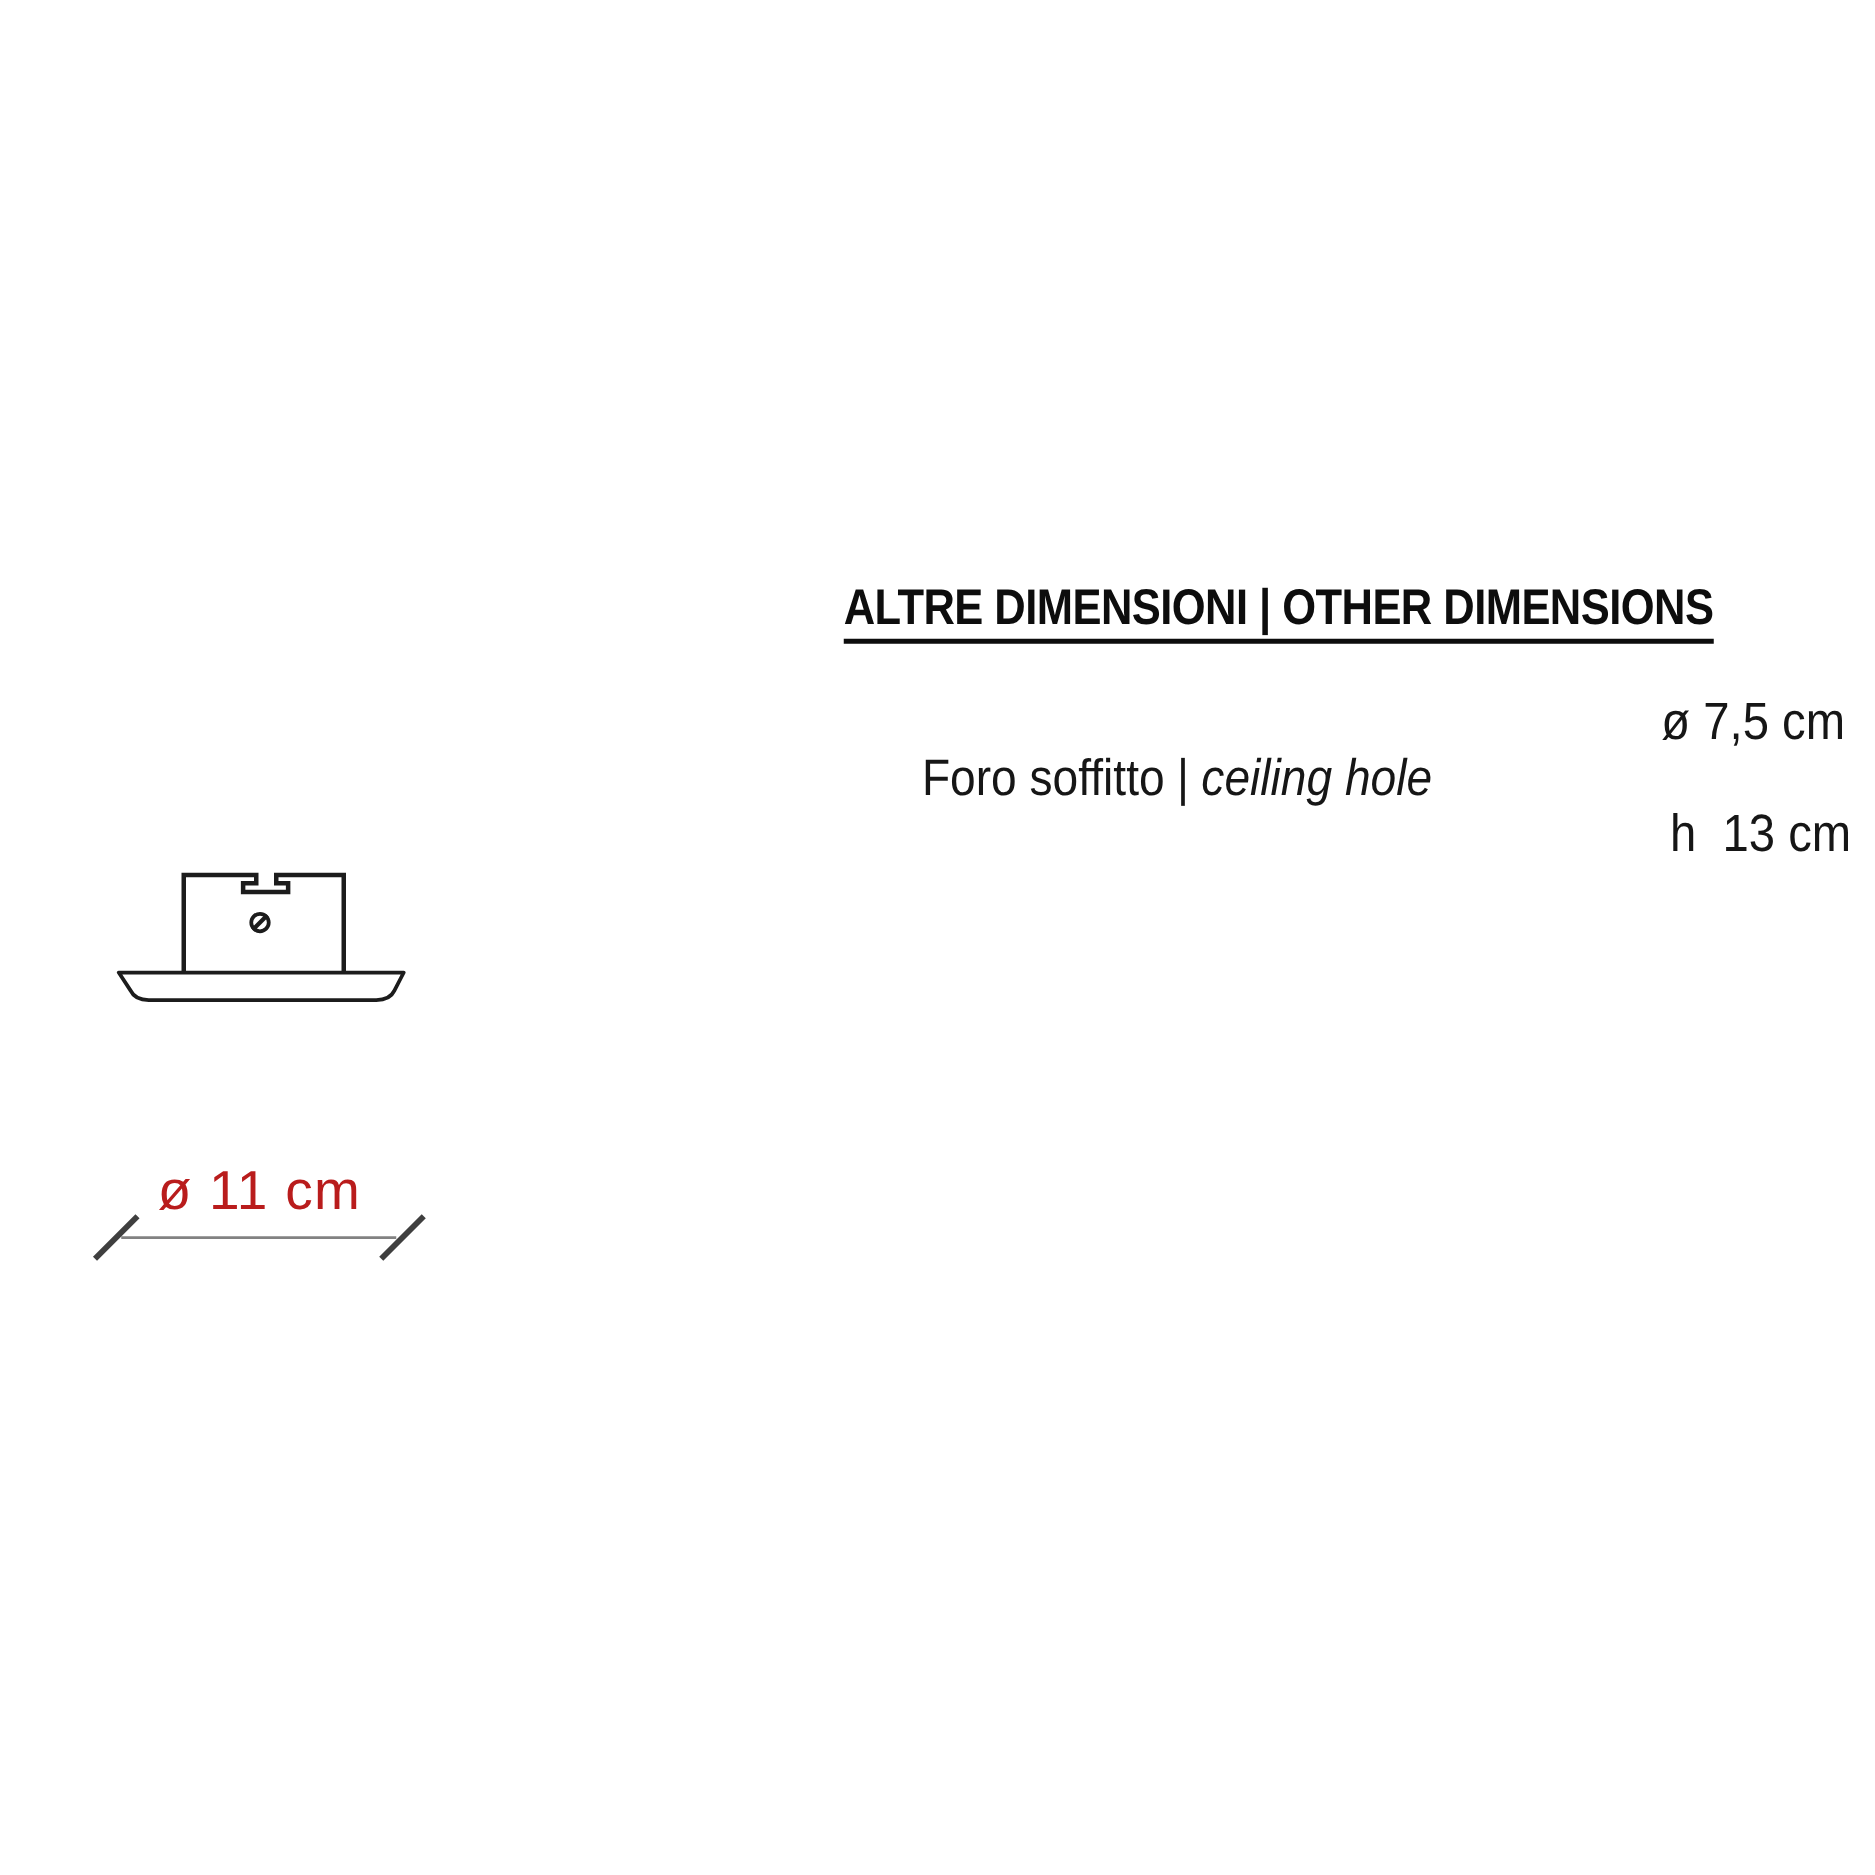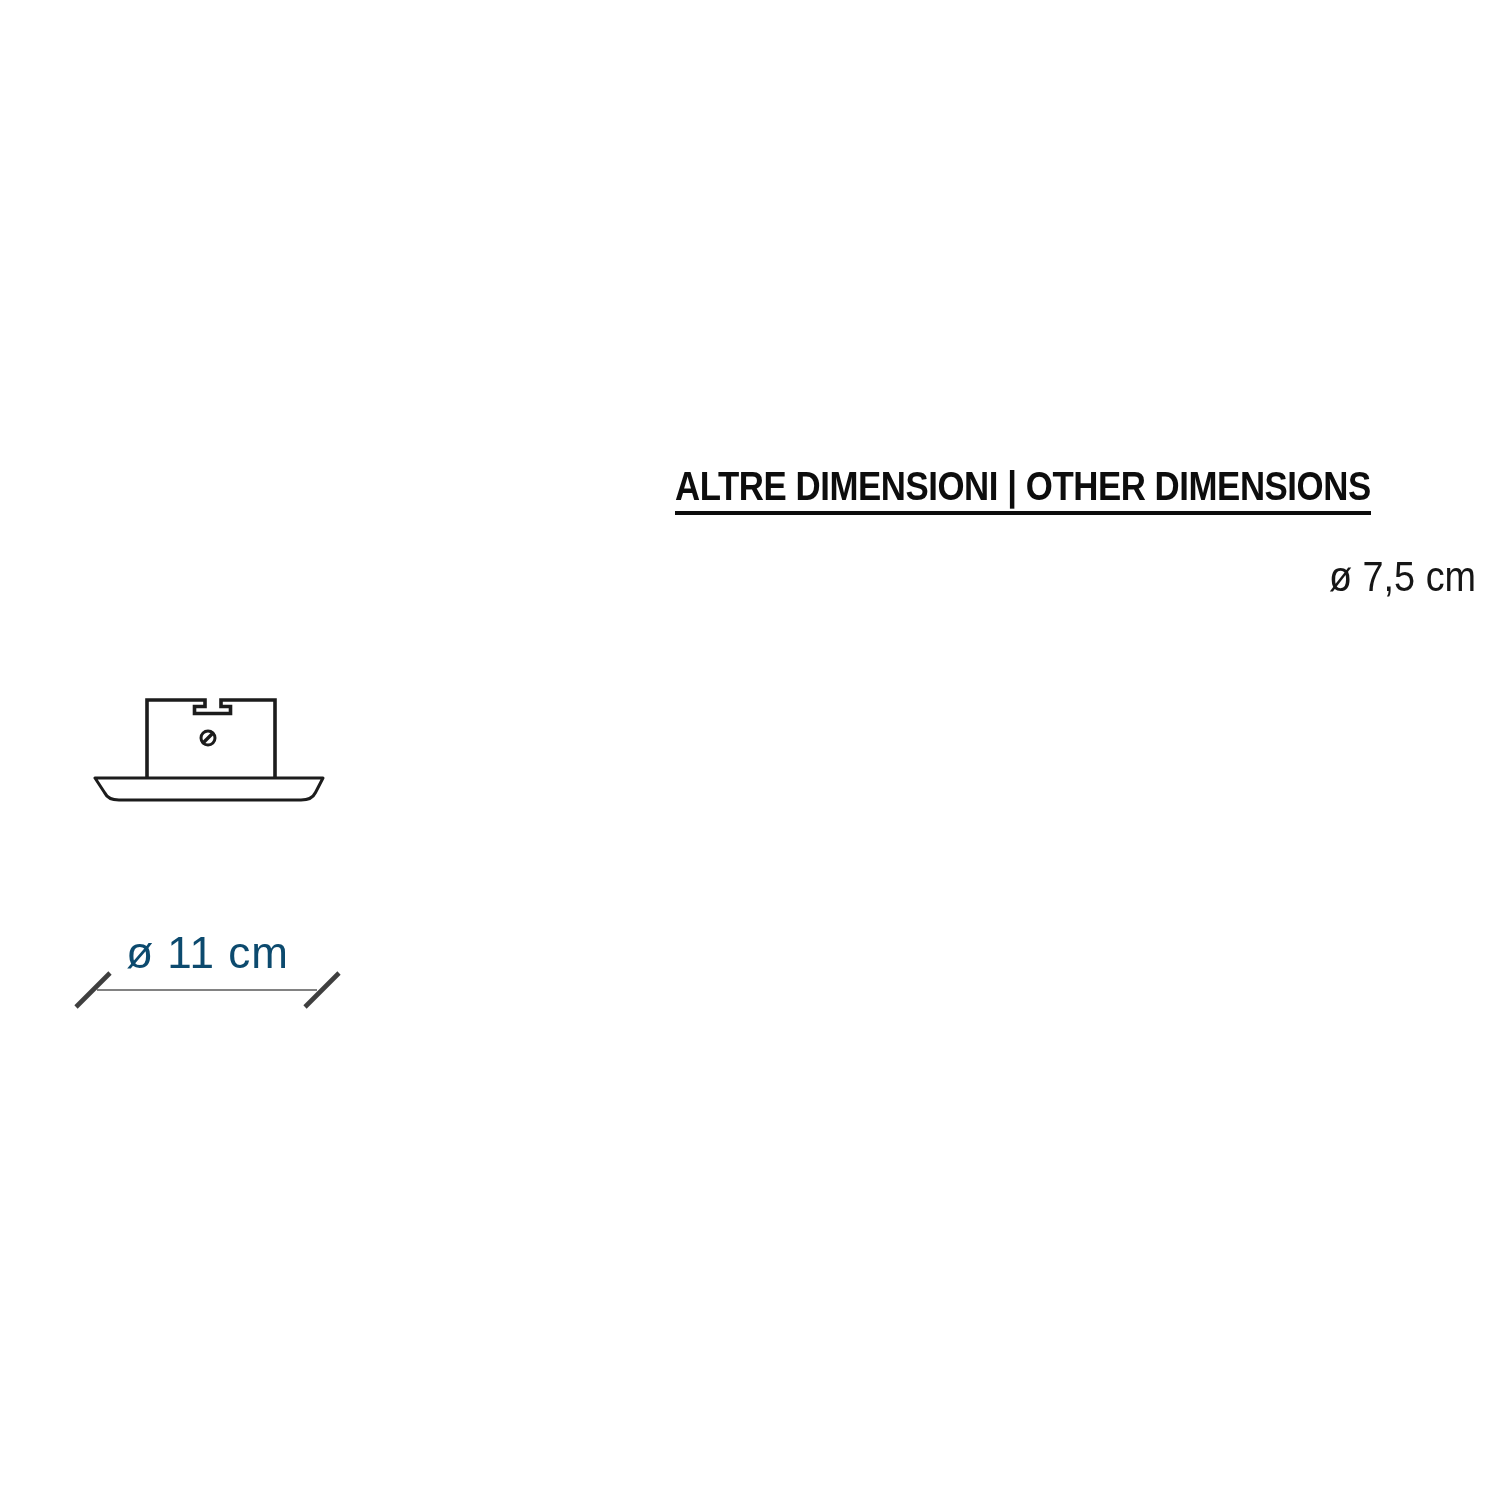--- a/index.html
+++ b/index.html
@@ -82,38 +82,46 @@
   }
   .dim-label {
     position: absolute;
     left: 100px;
     top: 930px;
     width: 215px;
     text-align: center;
     font-size: 44px;
     line-height: 46px;
     letter-spacing: 1px;
-    color: #0c4a6e;
+    color: #b91c1c;
     white-space: pre;
   }
 </style>
 </head>
 <body>
 
 <div class="sheet">
 
   <div class="heading-wrap">
     <span class="heading">ALTRE DIMENSIONI | OTHER DIMENSIONS</span>
   </div>
 
+  <div class="spec-row">
+    <span class="inner">
+      <span>Foro soffitto</span><span class="sep">|</span><span class="en">ceiling hole</span>
+    </span>
+  </div>
 
   <div class="spec-value value-diameter">
     <span class="inner">ø 7,5 cm</span>
   </div>
 
+  <div class="spec-value value-height">
+    <span class="inner">h  13 cm</span>
+  </div>
 
   <svg class="drawing-svg" width="300" height="370" viewBox="0 0 300 370">
 
     <path d="M 87 118 L 87 40 L 145 40 L 145 46.5 L 134.5 46.5 L 134.5 53.5 L 170.5 53.5 L 170.5 46.5 L 161 46.5 L 161 40 L 215 40 L 215 118" fill="none" stroke-width="3.6" stroke-linejoin="miter" stroke="#1c1c1c"></path>
 
     <circle cx="148" cy="78" r="7" fill="none" stroke-width="3" stroke="#1c1c1c"></circle>
     <line x1="142.2" y1="83.8" x2="153.8" y2="72.2" stroke-width="3.4" stroke="#1c1c1c"></line>
 
     <path d="M 35 118 H 263 L 255.5 132.5 Q 252 140 241 140 H 59 Q 48 140 44.5 132.5 Z" fill="#ffffff" stroke-width="3" stroke-linejoin="round" stroke="#1c1c1c"></path>
 

